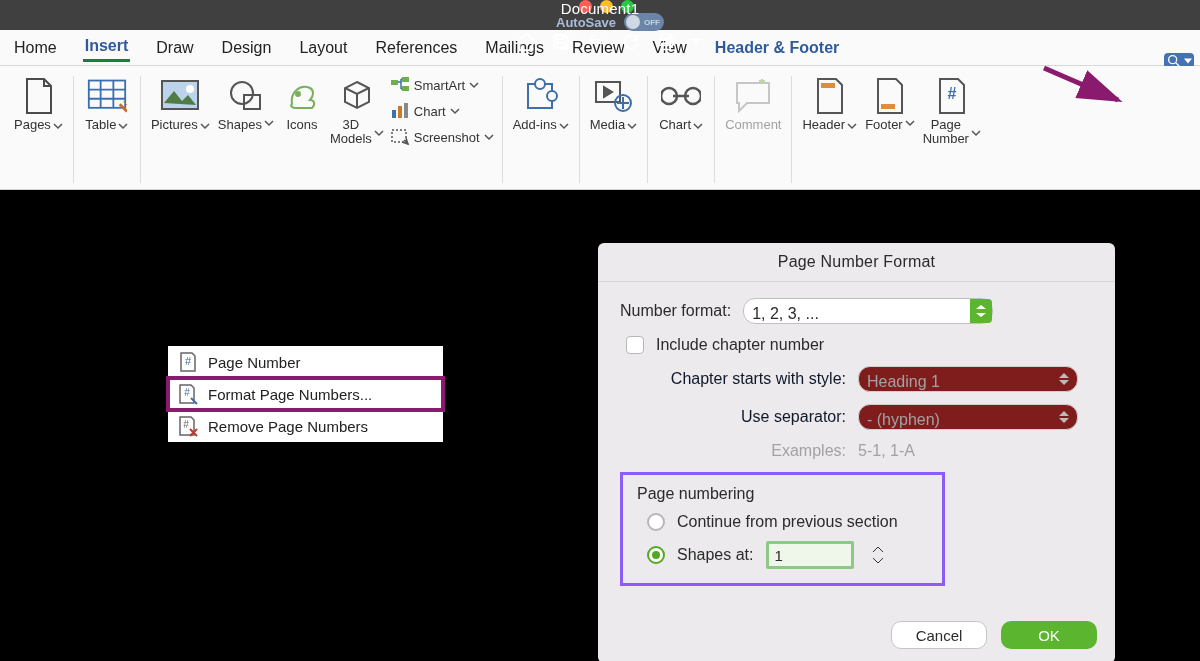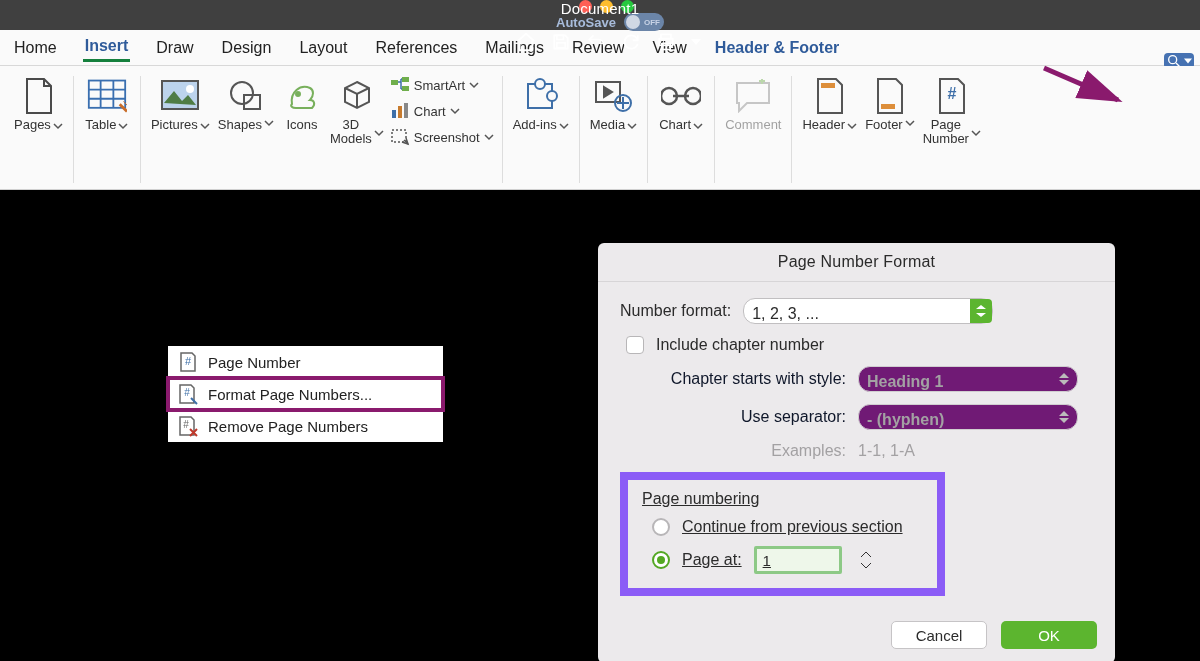--- a/index.html
+++ b/index.html
@@ -103,49 +103,48 @@
   .select {
     flex:1; height:26px; background:#fff; border:1px solid #c1bfc1;
     border-radius:12px; display:flex; align-items:flex-end; padding:0 8px;
     position:relative;
   }
   .select .cap {
     position:absolute; right:0; top:0; bottom:0; width:22px;
     background:#5cb52f; border-radius:0 4px 4px 0;
     display:flex; align-items:center; justify-content:center;
   }
-  .select.disabled { background:#701a75; border-color:#d0ced0; color:#a3a1a3;font-weight:bold;}
+  .select.disabled { background:#7f1d1d; border-color:#d0ced0; color:#a3a1a3;}
   .select .stepper {
     position:absolute; right:4px; top:2px; bottom:2px; width:14px;
     display:flex; flex-direction:column; justify-content:center; gap:2px;
   }
   .checkbox {
     width:18px; height:18px; border:1px solid #b8b6b8; border-radius:4px;
     background:#fff;
   }
   .page-num-frame {
-    border:8px solid #8b5cf6; padding:10px 14px 14px 14px; margin-top:4px;
+    border:3px solid #8b5cf6; padding:10px 14px 14px 14px; margin-top:4px;
     width:325px;
-    text-decoration:underline;
   }
   .radio { width:18px; height:18px; border-radius:50%; border:2px solid #b8b6b8; background:#fff; }
   .radio.on { border-color:#53a823; display:flex; align-items:center; justify-content:center;}
   .radio.on::after { content:""; width:8px; height:8px; background:#53a823; border-radius:50%; }
   .startat-in {
     width:88px; height:28px; border:3px solid #8dc986; background:#eef7ea;
     border-radius:2px; display:flex; align-items:center; padding:0 6px; font-size:15px;
   }
   .spin {
     width:16px; display:flex; flex-direction:column; gap:2px; margin-left:6px;
   }
   .dlg-buttons {
     position:absolute; right:18px; bottom:14px; display:flex; gap:14px;
   }
   .btn {
-    width:96px; height:28px; border-radius:5px; font-size:15px;
+    width:96px; height:28px; border-radius:10px; font-size:15px;
     display:flex; align-items:center; justify-content:center;
   }
   .btn.cancel { background:#fff; border:1px solid #c6c4c6; }
   .btn.ok { background:#5cb52f; color:#fff; }
 
   svg { display:block; }
 </style>
 </head>
 <body>
 
@@ -564,32 +563,32 @@
             </svg>
           <svg width="10" height="5" viewBox="0 0 10 5" fill="#bbb">
               <path d="M0 0 L10 0 L5 5 Z"></path>
             </svg>
         </div>
       </div>
     </div>
 
     <div class="row" style="margin-left:16px;color:#a3a1a3">
       <span style="width:210px;text-align:right">Examples:</span>
-      <span>1-1, 1-A</span>
+      <span>5-1, 1-A</span>
     </div>
 
     <div class="page-num-frame">
       <div style="font-size:16px;margin-bottom:10px">Page numbering</div>
       <div class="row" style="margin-left:10px;margin-bottom:10px">
         <div class="radio"></div>
         <span>Continue from previous section</span>
       </div>
       <div class="row" style="margin-left:10px;margin-bottom:0">
         <div class="radio on"></div>
-        <span>Page at:</span>
+        <span>Shapes at:</span>
         <div class="startat-in">
           <span>1</span>
         </div>
         <div class="spin">
           <svg width="12" height="8" viewBox="0 0 12 8" fill="none" stroke="#333">
               <path d="M1 6 L6 1 L11 6"></path>
             </svg>
           <svg width="12" height="8" viewBox="0 0 12 8" fill="none" stroke="#333">
               <path d="M1 2 L6 7 L11 2"></path>
             </svg>

